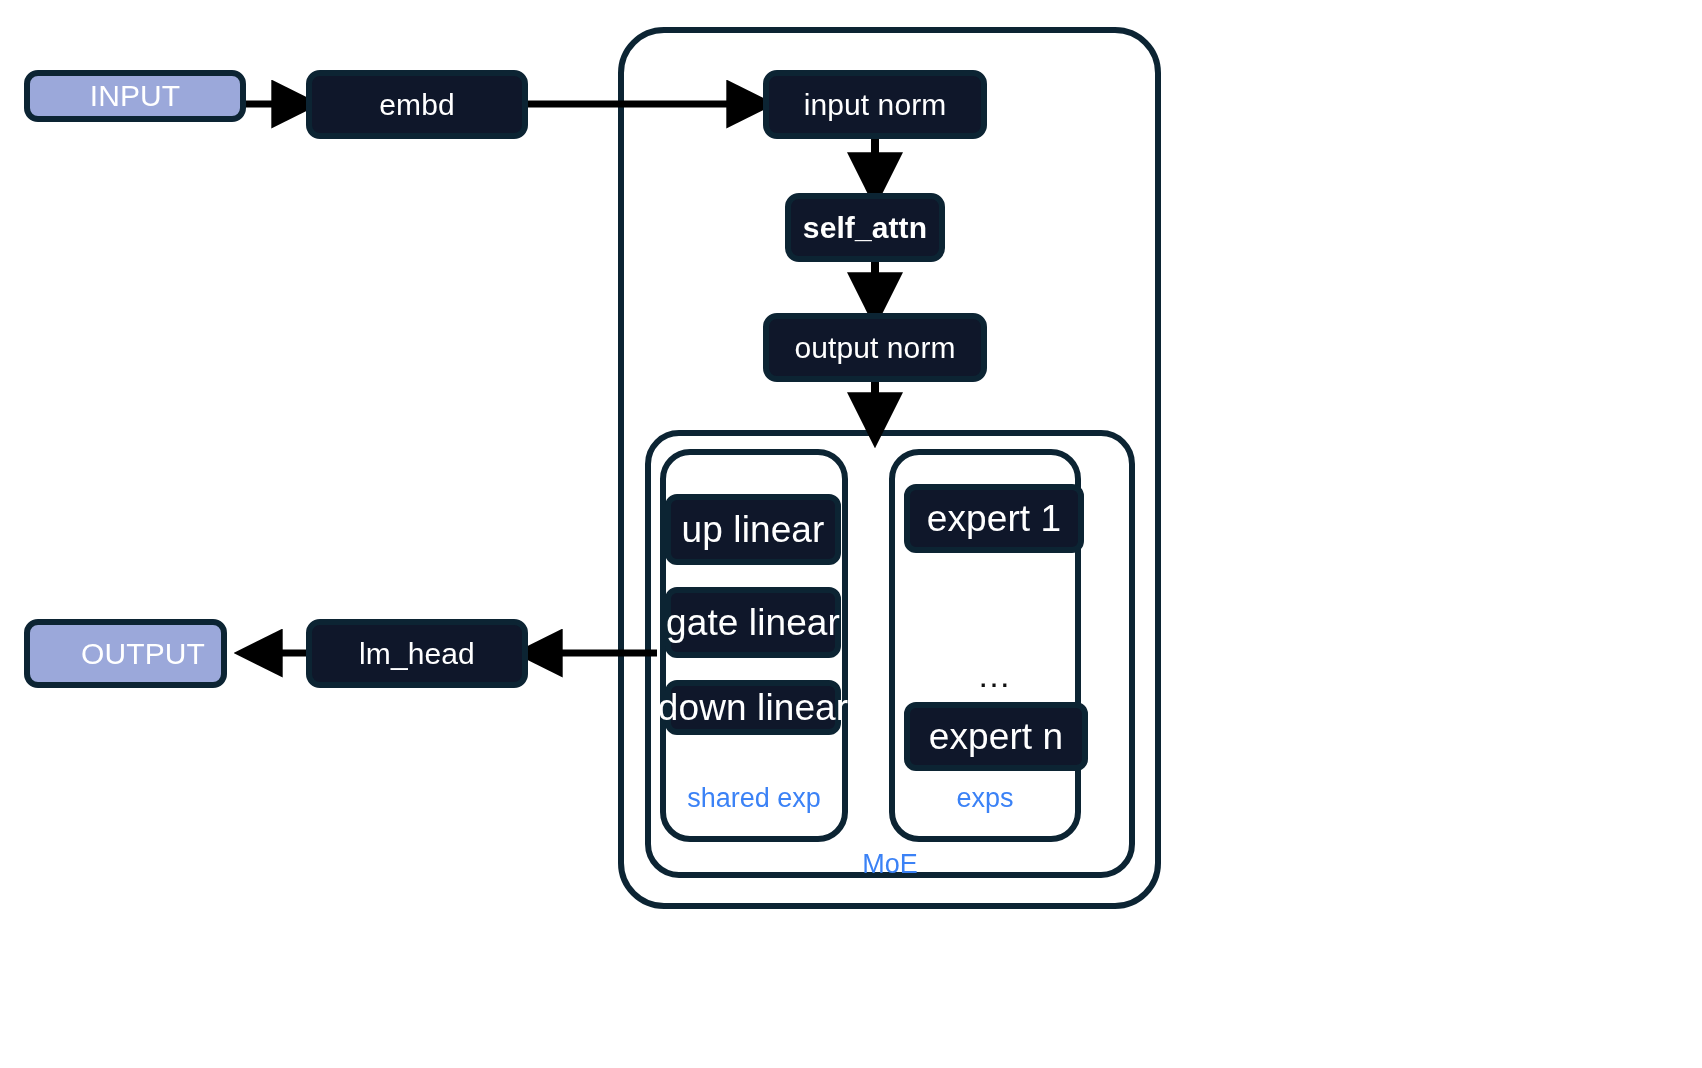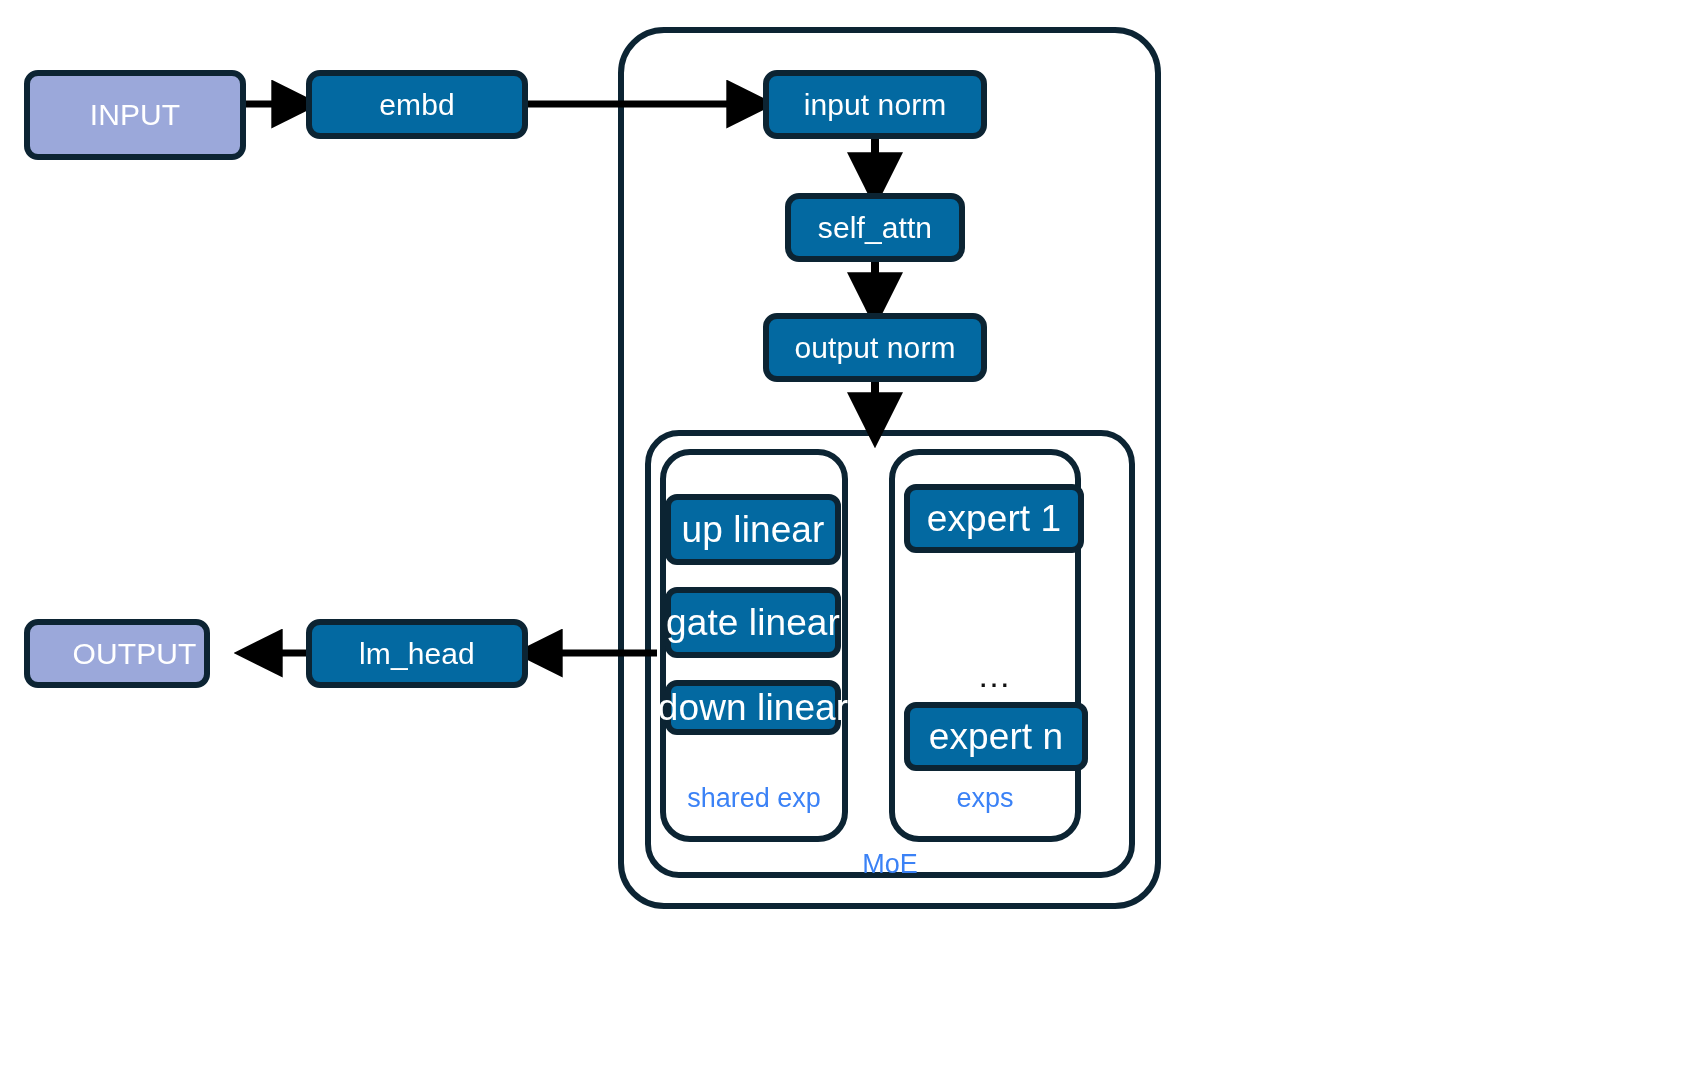--- a/index.html
+++ b/index.html
@@ -27,21 +27,21 @@
     border: 6px solid #0c2433;
     border-radius: 14px;
     color: #ffffff;
     font-size: 30px;
     line-height: 1;
     letter-spacing: .1px;
     white-space: nowrap;
     z-index: 4;
   }
   .node.io      { background: #9ba8da; }
-  .node.op      { background: #0369a1; }
+  .node.op      { background: #0f172a; }
   .node.small   { font-size: 37px; border-radius: 12px; }
 
   
   .frame {
     position: absolute;
     box-sizing: border-box;
     border: 6px solid #0c2433;
     background: #ffffff;
   }
   .frame.decoder { border-radius: 46px; z-index: 1; }
@@ -123,45 +123,45 @@
 
     <line x1="875" y1="261" x2="875" y2="312" stroke="#000000" stroke-width="8" marker-end="url(#ah)"></line>
 
     <line x1="875" y1="381" x2="875" y2="432" stroke="#000000" stroke-width="8" marker-end="url(#ah)"></line>
 
     <line x1="657" y1="653" x2="528" y2="653" stroke="#000000" stroke-width="7" marker-end="url(#ah)"></line>
 
     <line x1="306" y1="653" x2="248" y2="653" stroke="#000000" stroke-width="7" marker-end="url(#ah)"></line>
   </svg>
 
-  <div class="node io" style="left:24px; top:70px; width:222px; height:90px;">
+  <div class="node io" style="left:24px; top:70px; width:222px; height:52px;">
     <span>INPUT</span>
   </div>
 
   <div class="node op" style="left:306px; top:70px; width:222px; height:69px;">
     <span>embd</span>
   </div>
 
   <div class="node op" style="left:763px; top:70px; width:224px; height:69px;">
     <span>input norm</span>
   </div>
 
-  <div class="node op" style="left:785px; top:193px; width:180px; height:69px;">
+  <div class="node op" style="left:785px; top:193px; width:160px; height:69px;font-weight:bold;">
     <span>self_attn</span>
   </div>
 
   <div class="node op" style="left:763px; top:313px; width:224px; height:69px;">
     <span>output norm</span>
   </div>
 
   <div class="node op" style="left:306px; top:619px; width:222px; height:69px;">
     <span>lm_head</span>
   </div>
 
-  <div class="node io" style="left:24px; top:619px; width:186px; height:69px;padding-left:35px;">
+  <div class="node io" style="left:24px; top:619px; width:203px; height:69px;padding-left:35px;">
     <span>OUTPUT</span>
   </div>
 
   <div class="node op small" style="left:665px; top:494px; width:176px; height:71px;">
     <span>up linear</span>
   </div>
 
   <div class="node op small" style="left:665px; top:587px; width:176px; height:71px;">
     <span>gate linear</span>
   </div>

